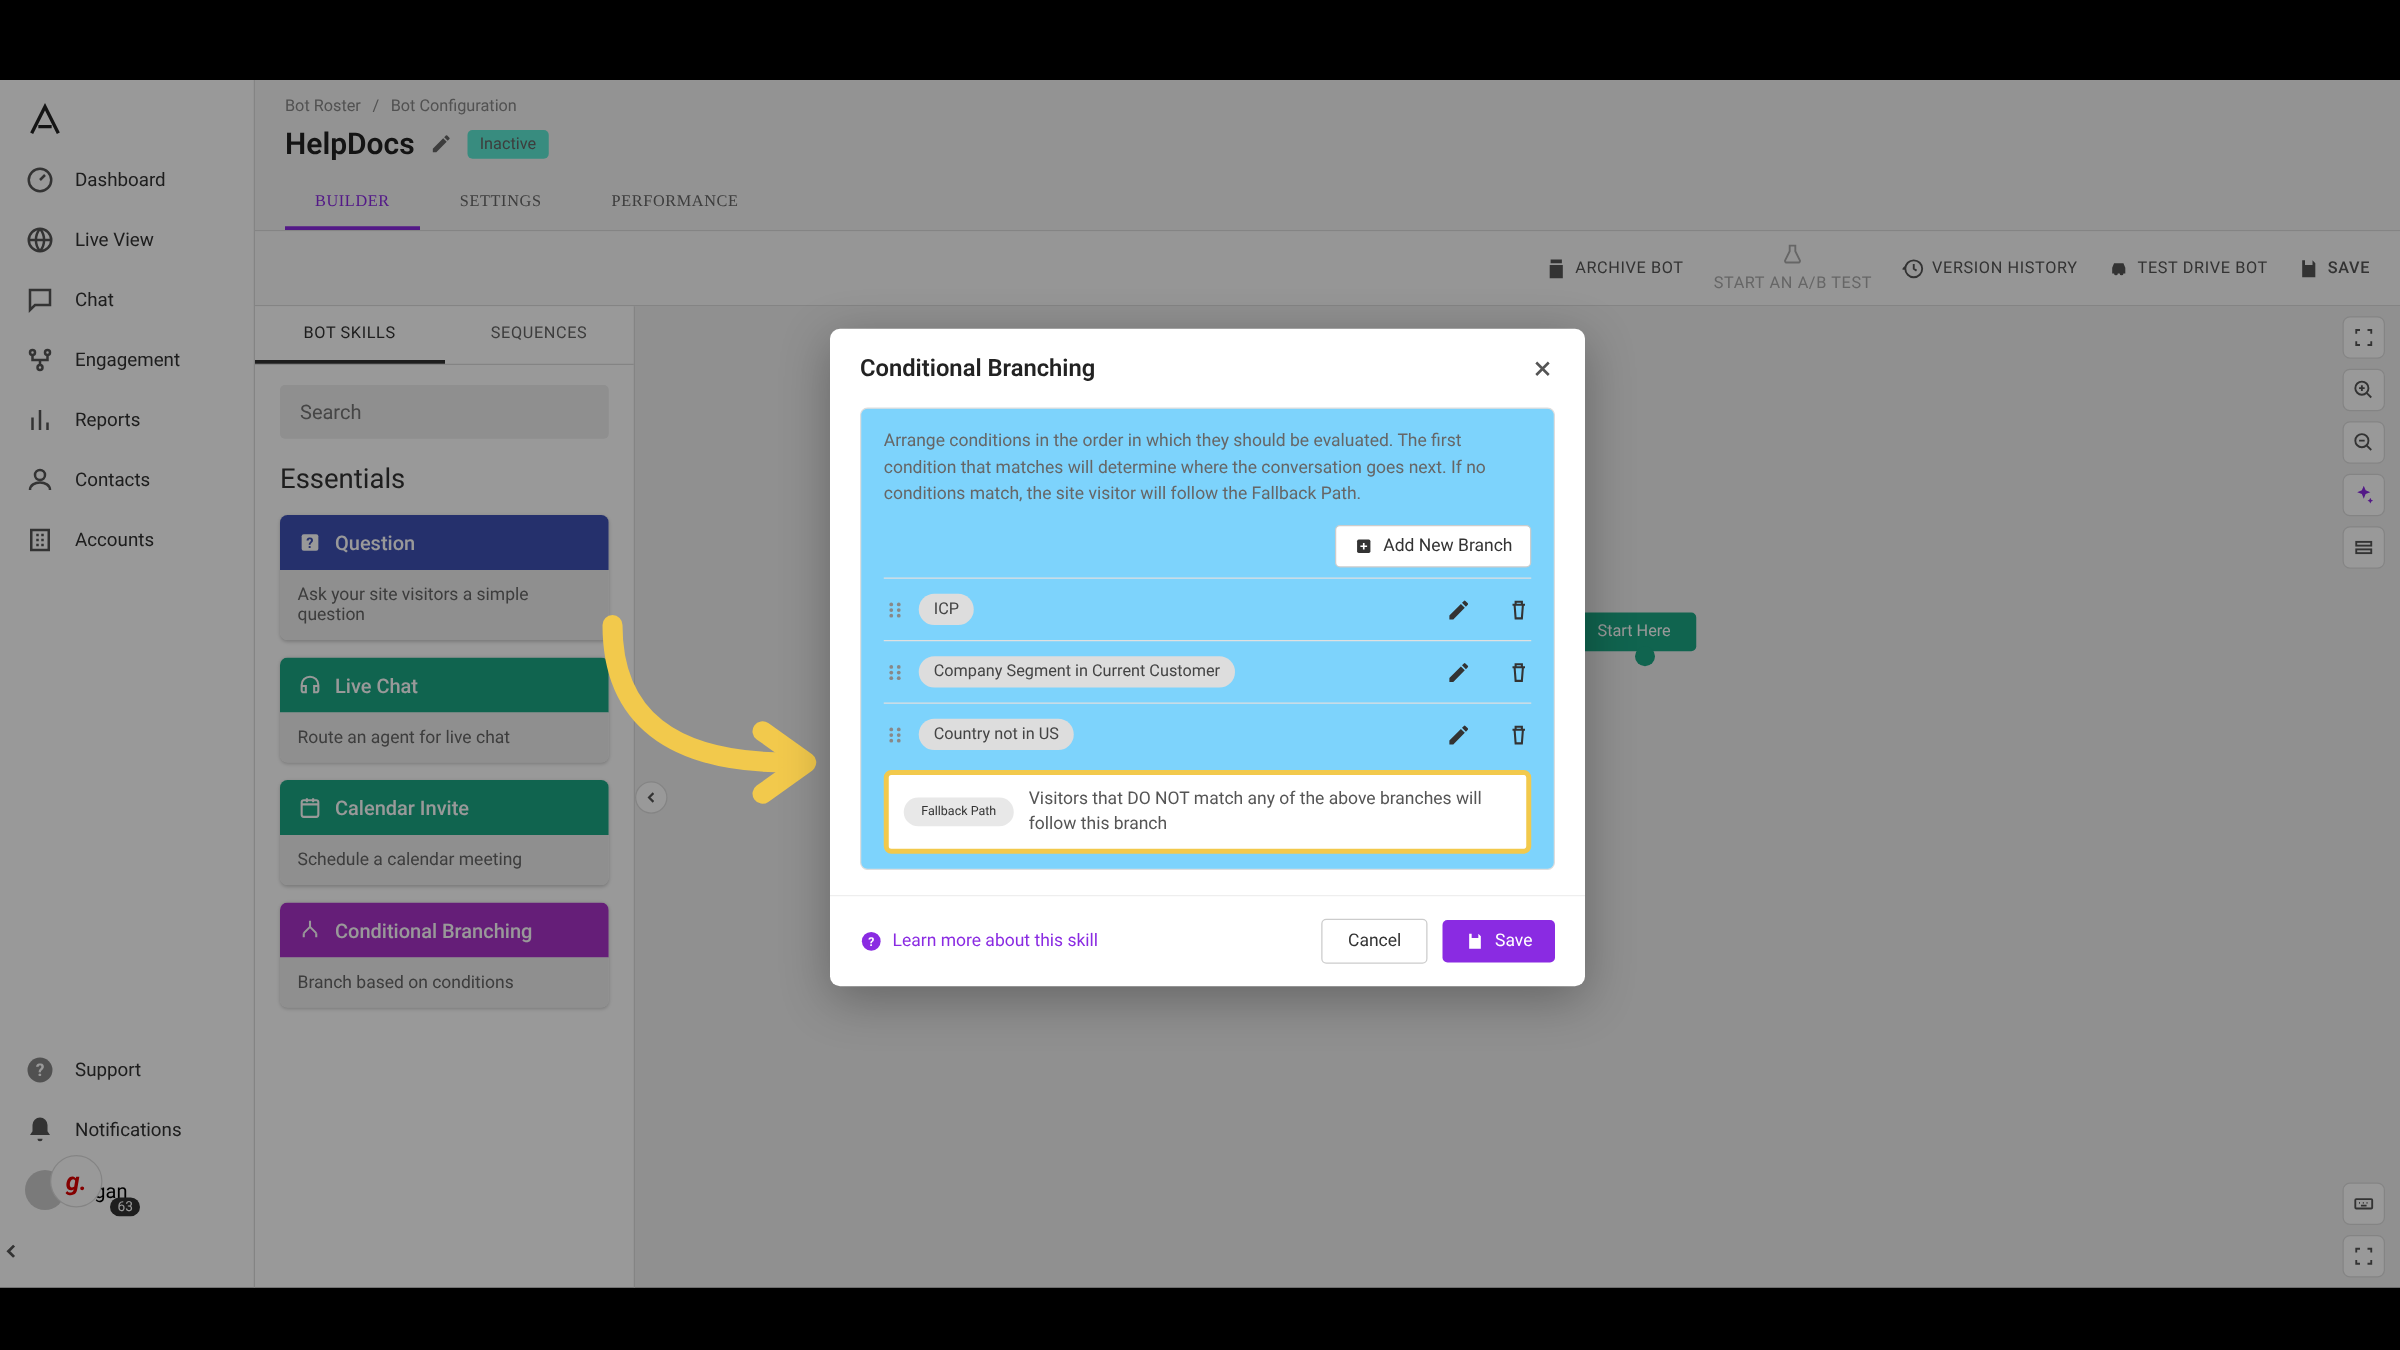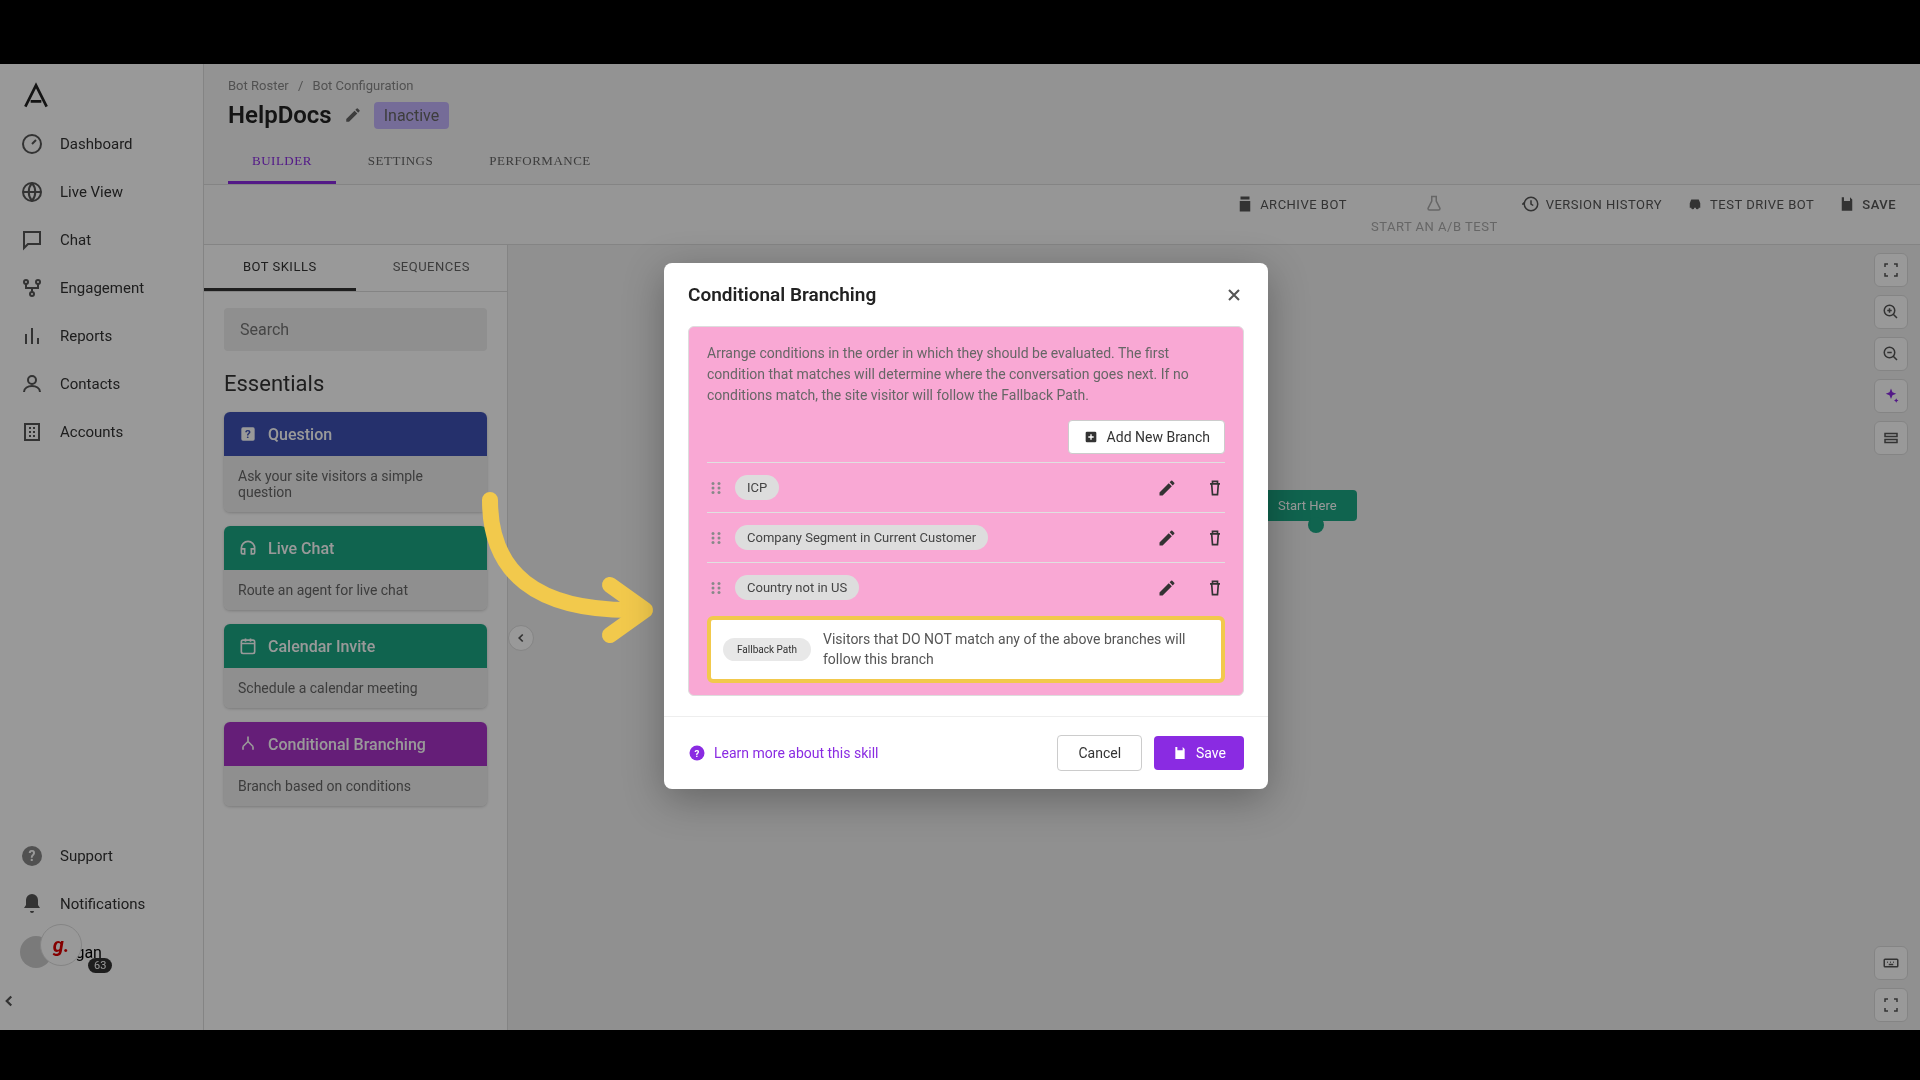--- a/index.html
+++ b/index.html
@@ -19,26 +19,26 @@
     .g-badge { position: absolute; width: 42px; height: 42px; border-radius: 50%; background: #fff; border: 1px solid #ddd; display:flex; align-items:center; justify-content:center; color:#d00; font-weight:bold; font-style:italic; font-size:20px; left: 40px; top:-4px;}
     .pm-badge{ position:absolute; background:#333; color:#fff; font-size:11px; border-radius:10px; padding:1px 6px; left:88px; top:30px;}
     .collapse-btn { align-self: center; margin-top: 16px; color:#555;}
     
     
     .main { flex: 1; display: flex; flex-direction: column; }
     .breadcrumb { padding: 14px 24px 4px; font-size: 13px; color: #888; }
     .breadcrumb a { color: #888; }
     .title-row { display:flex; align-items:center; gap:12px; padding: 4px 24px 12px; }
     .page-title { font-size: 24px; font-weight: 600; color:#222;}
-    .status-badge { background: #c4b5fd; color: #666; font-size: 16px; padding: 4px 10px; border-radius: 4px; }
+    .status-badge { background: #5eead4; color: #666; font-size: 13px; padding: 4px 10px; border-radius: 4px; }
     .edit-icon { color:#666; width:18px; height:18px;}
     .main-tabs { display: flex; border-bottom: 1px solid #ddd; padding: 0 24px; gap: 8px;}
     .main-tab { padding: 12px 24px; font-size: 13px; letter-spacing: 0.5px; color: #666; cursor: pointer; border-bottom: 3px solid transparent; font-family: Liberation Serif, serif;}
     .main-tab.active { color: #8a2be2; border-bottom-color: #8a2be2; }
-    .toolbar { display: flex; justify-content: flex-end; align-items: flex-start; padding: 10px 24px; border-bottom: 1px solid #ddd; gap: 24px; background:#fafafa;}
+    .toolbar { display: flex; justify-content: flex-end; align-items: center; padding: 10px 24px; border-bottom: 1px solid #ddd; gap: 24px; background:#fafafa;}
     .toolbar-btn { display:flex; align-items:center; gap:6px; font-size: 13px; color: #555; cursor: pointer; letter-spacing:0.5px;}
     .toolbar-btn.disabled{ color:#aaa;flex-direction:column;}
     .toolbar-btn.save { color:#555; font-weight:500;}
     .toolbar-icon{ width:18px; height:18px;}
     
     
     .content-row { flex:1; display:flex; }
     
     
     .skills-panel { width: 304px; border-right: 1px solid #ddd; background:#fff; display:flex; flex-direction:column;}
@@ -65,21 +65,21 @@
     .canvas-controls.bottom{ top:auto; bottom:8px;}
     .start-node { position:absolute; left:750px; top:245px; background:#1ba784; color:#fff; padding:8px 20px; border-radius:4px; font-size:13px;}
     .start-dot { position:absolute; left:800px; top:272px; width:16px; height:16px; border-radius:50%; background:#1ba784;}
     
     
     .modal { position:absolute; left:664px; top:263px; width:604px; background:#fff; border-radius:8px; box-shadow:0 10px 40px rgba(0,0,0,0.3); z-index:200;}
     .modal-header { display:flex; justify-content:space-between; align-items:center; padding:20px 24px; }
     .modal-title { font-size:19px; font-weight:600; color:#222;}
     .close-x { width:20px; height:20px; color:#555; cursor:pointer;}
     .modal-body { padding: 0 24px 20px;}
-    .desc-box { border:1px solid #ddd; border-radius:6px; background:#f9a8d4; padding: 16px 18px 12px;}
+    .desc-box { border:1px solid #ddd; border-radius:6px; background:#7dd3fc; padding: 16px 18px 12px;}
     .desc-text { font-size:14px; color:#666; line-height:1.5; margin-bottom:14px;}
     .add-branch-row{ display:flex; justify-content:flex-end; margin-bottom:8px;}
     .add-branch-btn { display:flex; align-items:center; gap:8px; border:1px solid #ccc; background:#fff; padding:8px 14px; border-radius:4px; font-size:14px; color:#333; cursor:pointer;}
     .branch-row { display:flex; align-items:center; padding:12px 0; border-top:1px solid #e0e0e0; gap:10px;}
     .branch-row:first-of-type{border-top:1px solid #e0e0e0;}
     .drag-handle { width:18px; height:18px; color:#888; cursor:grab;}
     .chip { background:#ddd; color:#444; font-size:13px; padding:5px 12px; border-radius:14px;}
     .row-spacer{flex:1;}
     .row-icon{ width:20px; height:20px; color:#333; cursor:pointer; margin-left:18px;}
     .fallback-box { border:4px solid #f2c94c; border-radius:6px; background:#fff; padding:10px 12px; display:flex; align-items:center; gap:12px; margin-top:4px;}

